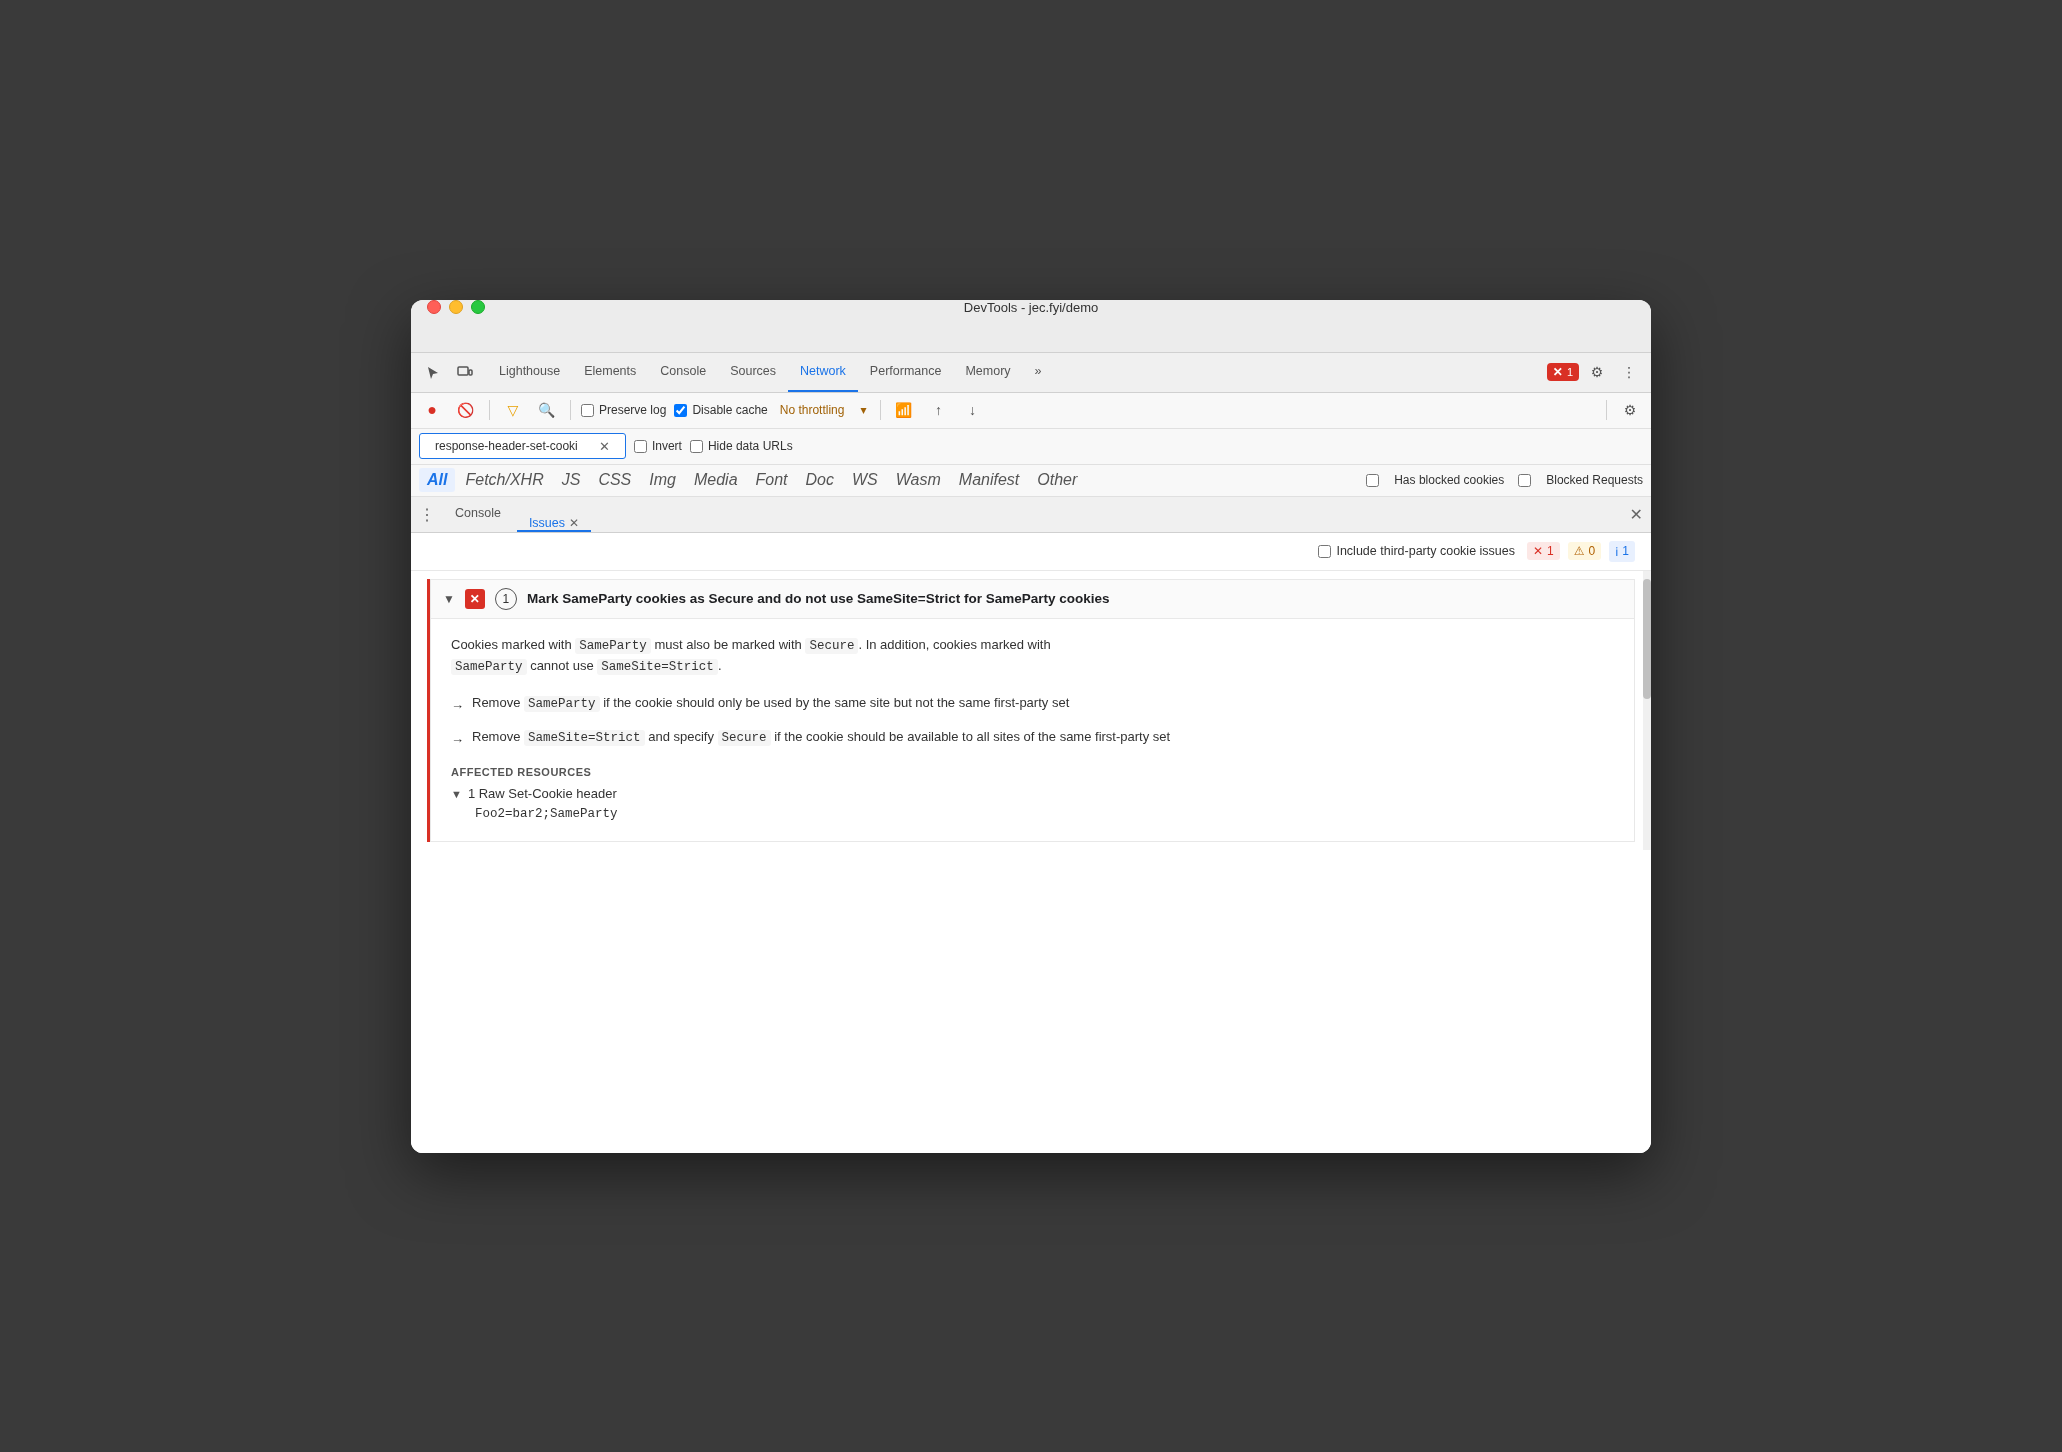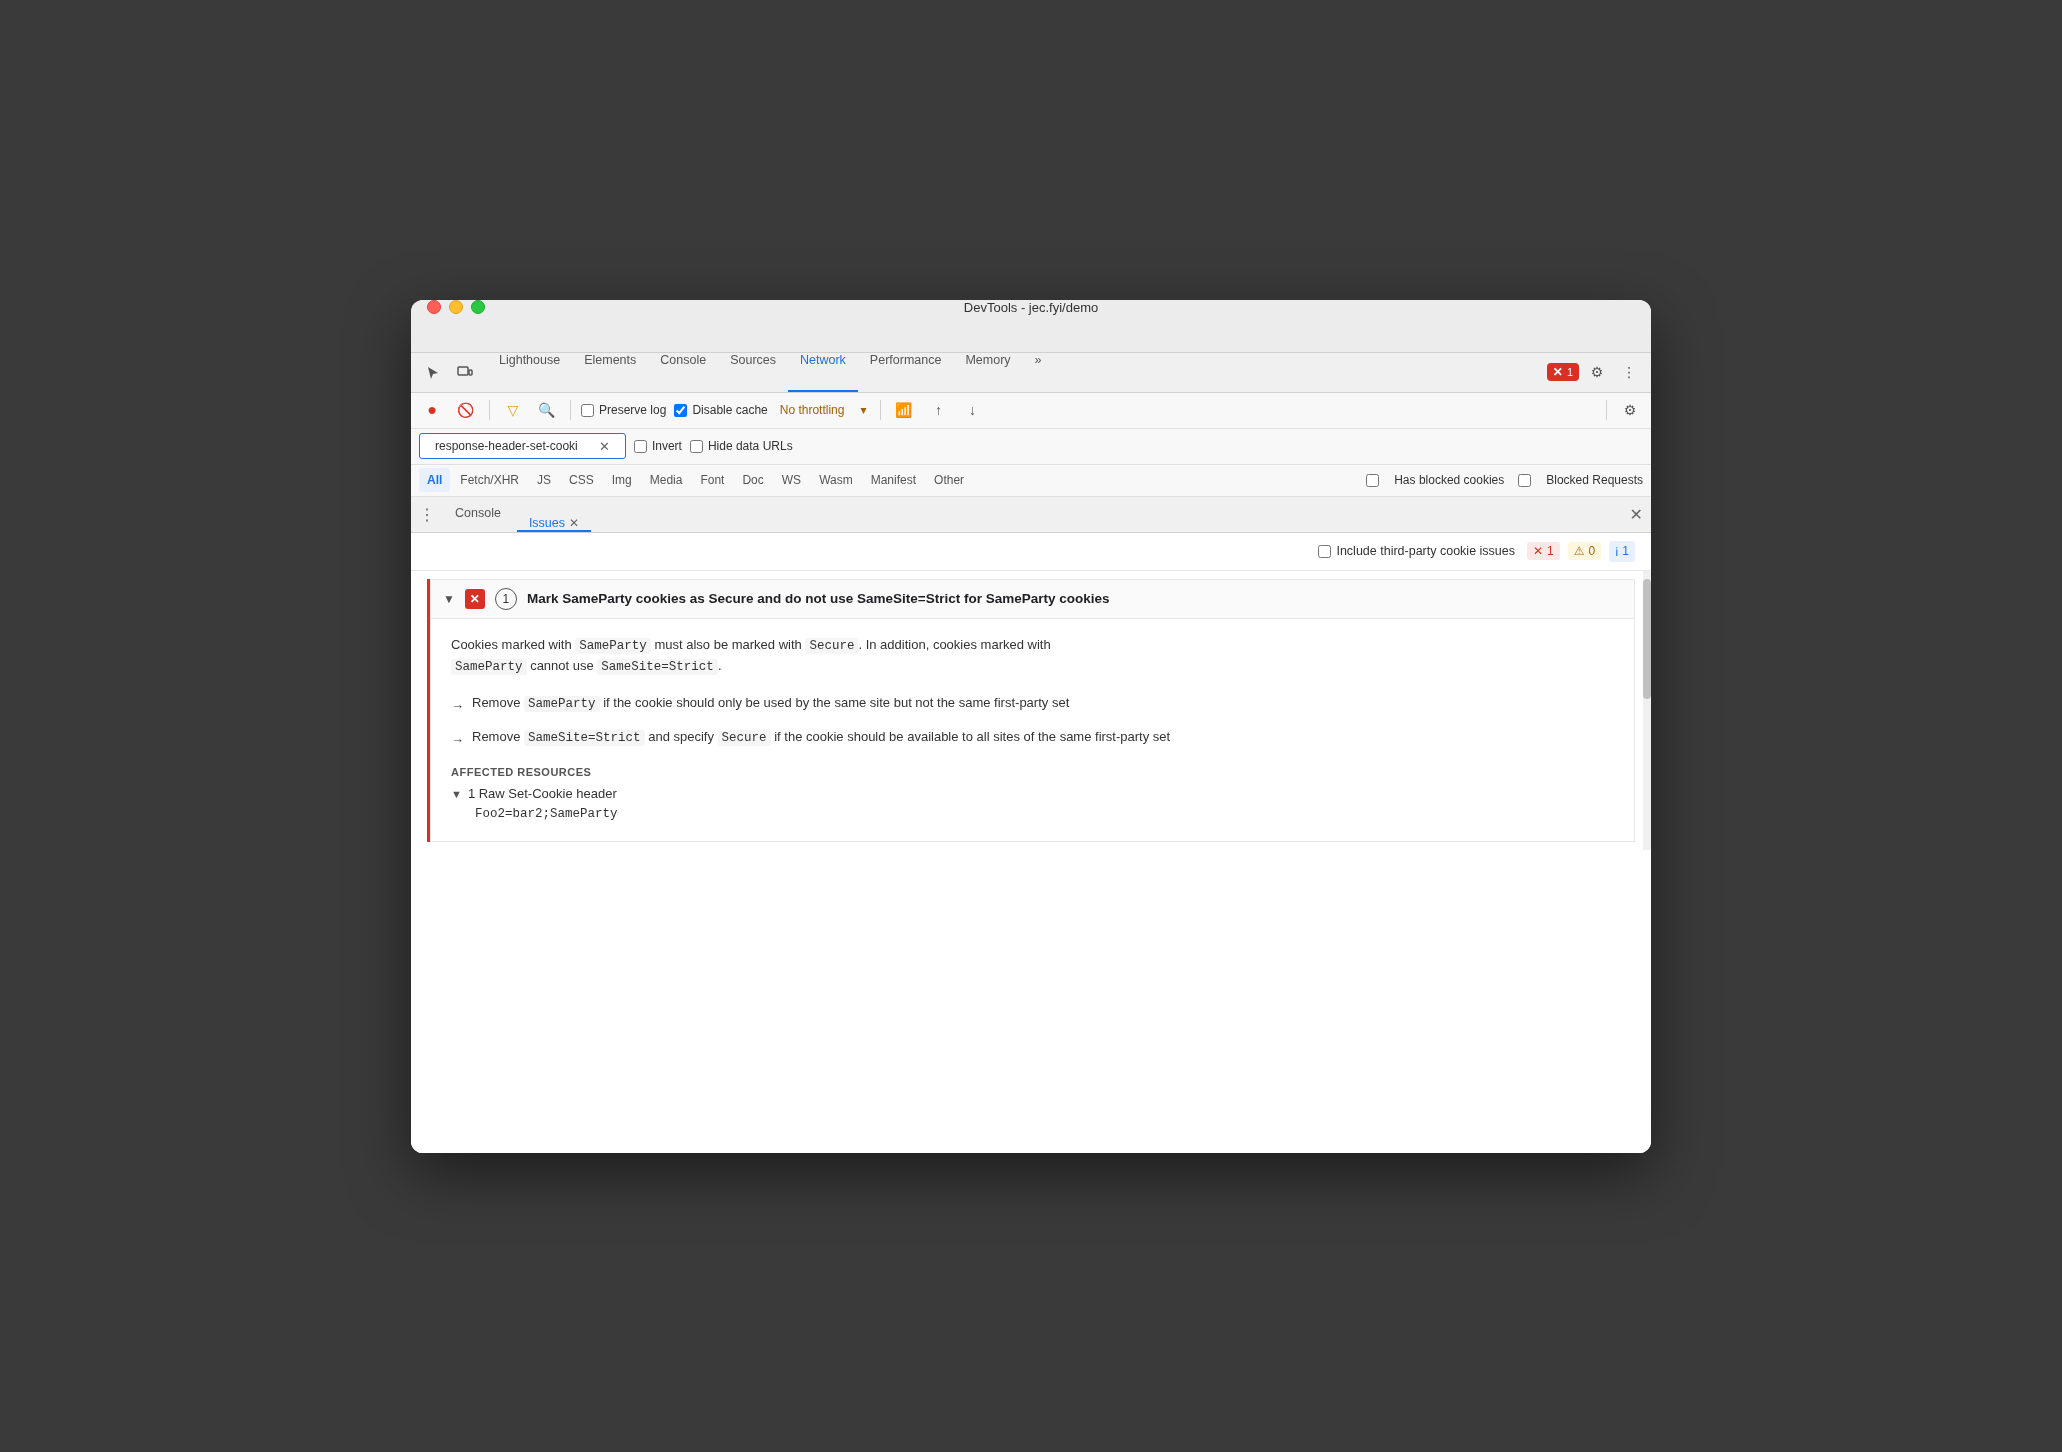--- a/index.html
+++ b/index.html
@@ -82,20 +82,21 @@
     .nav-tabs {
       display: flex;
       align-items: center;
       flex: 1;
       height: 100%;
     }
     .nav-tab {
       padding: 0 12px;
       height: 100%;
       display: flex;
+      align-items: center;
       font-size: 12.5px;
       color: #555;
       cursor: pointer;
       border-bottom: 2px solid transparent;
       white-space: nowrap;
     }
     .nav-tab.active {
       color: #1a73e8;
       border-bottom: 2px solid #1a73e8;
       font-weight: 500;
@@ -220,27 +221,28 @@
       display: flex;
       align-items: center;
       background: #f8f8f8;
       border-bottom: 1px solid #e0e0e0;
       padding: 0 8px;
       height: 32px;
       gap: 2px;
     }
     .type-btn {
       padding: 2px 8px;
-      font-size: 12px;
+      font-size: 16px;
       color: #555;
       cursor: pointer;
       border-radius: 3px;
       border: none;
       background: none;
       height: 24px;
+      font-style: italic;
     }
     .type-btn.active {
       background: #e8f0fe;
       color: #1a73e8;
       font-weight: 600;
     }
     .type-filter-spacer { flex: 1; }
     .blocked-cookies-label {
       display: flex;
       align-items: center;

